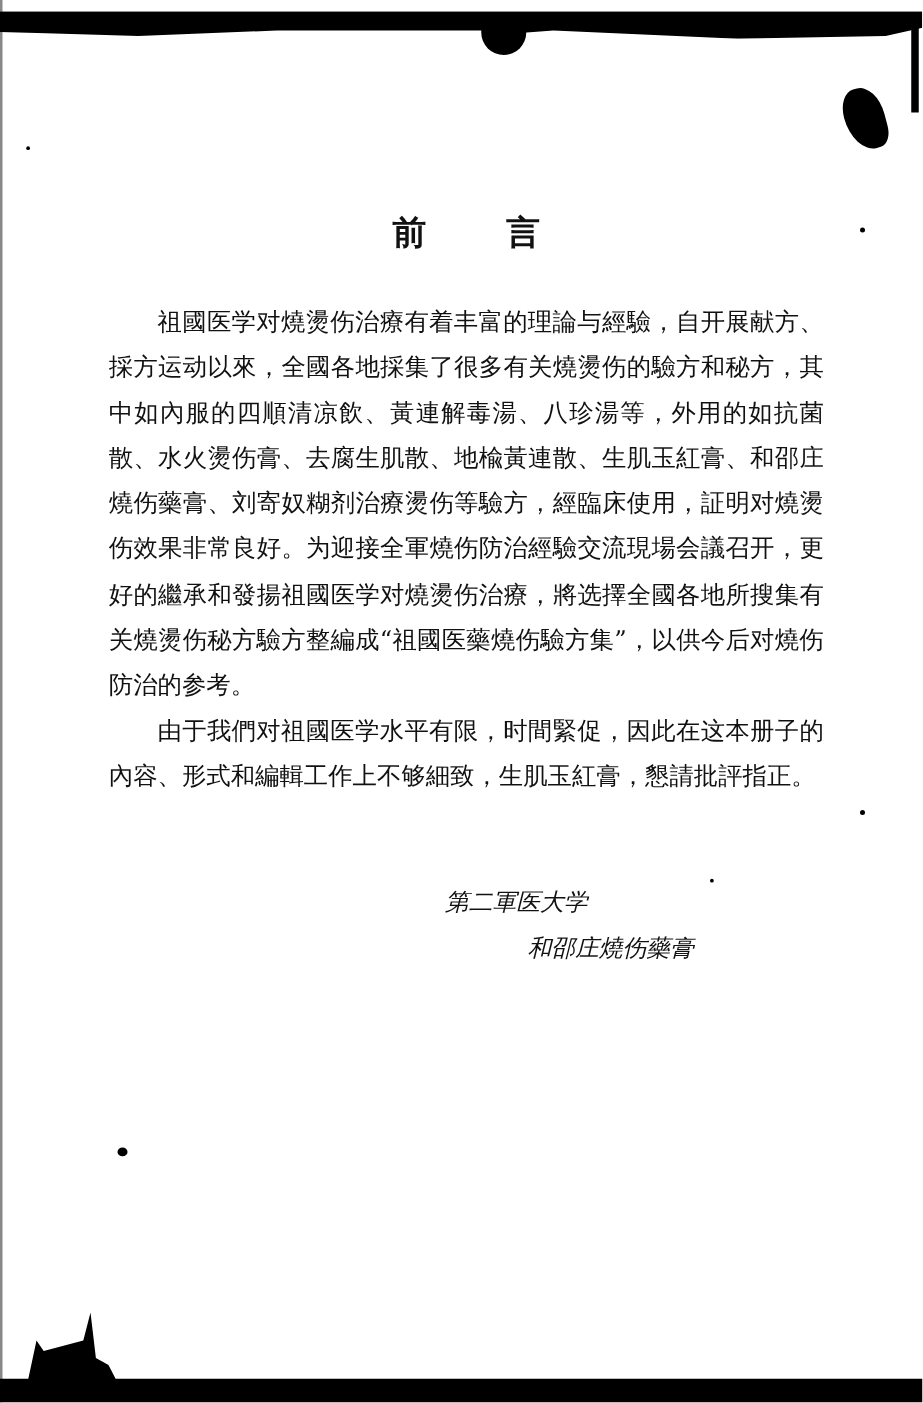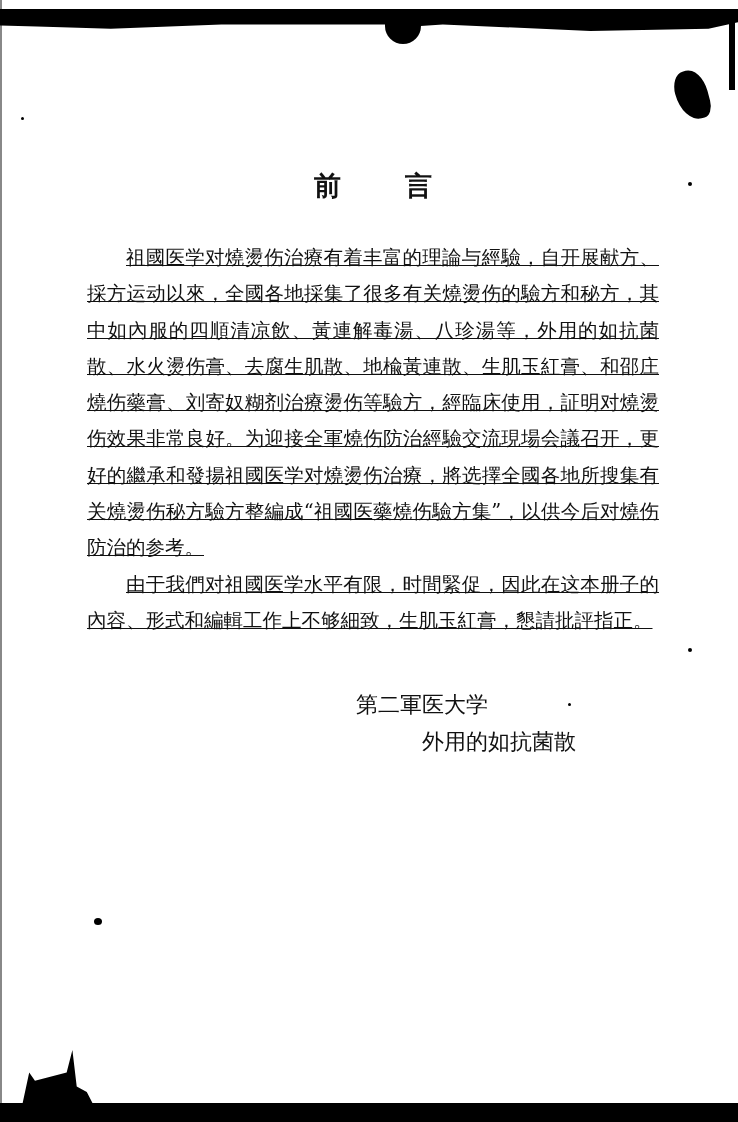--- a/index.html
+++ b/index.html
@@ -41,27 +41,26 @@
     position: absolute; top: 168px; left: 0; width: 738px; text-align: center;
     font-size: 27px; letter-spacing: 0; font-weight: bold;
   }
   .title span { display: inline-block; }
   .title .t1 { margin-right: 64px; margin-left: 8px; }
 
   .body-text {
     position: absolute; left: 87px; top: 240px; width: 572px;
     font-size: 19.5px; line-height: 36.3px; text-align: justify;
     text-justify: inter-character;
-    text-decoration: underline;
   }
   .para { margin: 0; text-indent: 2em; }
 
   .signature {
-    position: absolute; left: 356px; top: 686px;
-    font-size: 22px; line-height: 37px;
+    position: absolute; left: 356px; top: 704px;
+    font-size: 19px; line-height: 37px; font-style: italic;
   }
   .sig-date { padding-left: 66px; }
 </style>
 </head>
 <body>
 
 <div class="page-scan">
   <div class="left-line"></div>
   <div class="edge-top"></div>
   <div class="blot-top"></div>
@@ -80,14 +79,14 @@
   <span class="t1">前</span><span>言</span>
 </div>
 
 <div class="body-text">
   <p class="para">祖國医学对燒燙伤治療有着丰富的理論与經驗，自开展献方、採方运动以來，全國各地採集了很多有关燒燙伤的驗方和秘方，其中如內服的四順清凉飲、黃連解毒湯、八珍湯等，外用的如抗菌散、水火燙伤膏、去腐生肌散、地楡黃連散、生肌玉紅膏、和邵庄燒伤藥膏、刘寄奴糊剂治療燙伤等驗方，經臨床使用，証明对燒燙伤效果非常良好。为迎接全軍燒伤防治經驗交流現場会議召开，更好的繼承和發揚祖國医学对燒燙伤治療，將选擇全國各地所搜集有关燒燙伤秘方驗方整編成“祖國医藥燒伤驗方集”，以供今后对燒伤防治的参考。</p>
   <p class="para">由于我們对祖國医学水平有限，时間緊促，因此在这本册子的內容、形式和編輯工作上不够細致，生肌玉紅膏，懇請批評指正。</p>
 </div>
 
 <div class="signature">
   <div>第二軍医大学</div>
-  <div class="sig-date">外用的如抗菌散</div>
+  <div class="sig-date">和邵庄燒伤藥膏</div>
 </div>
 
 </body></html>

